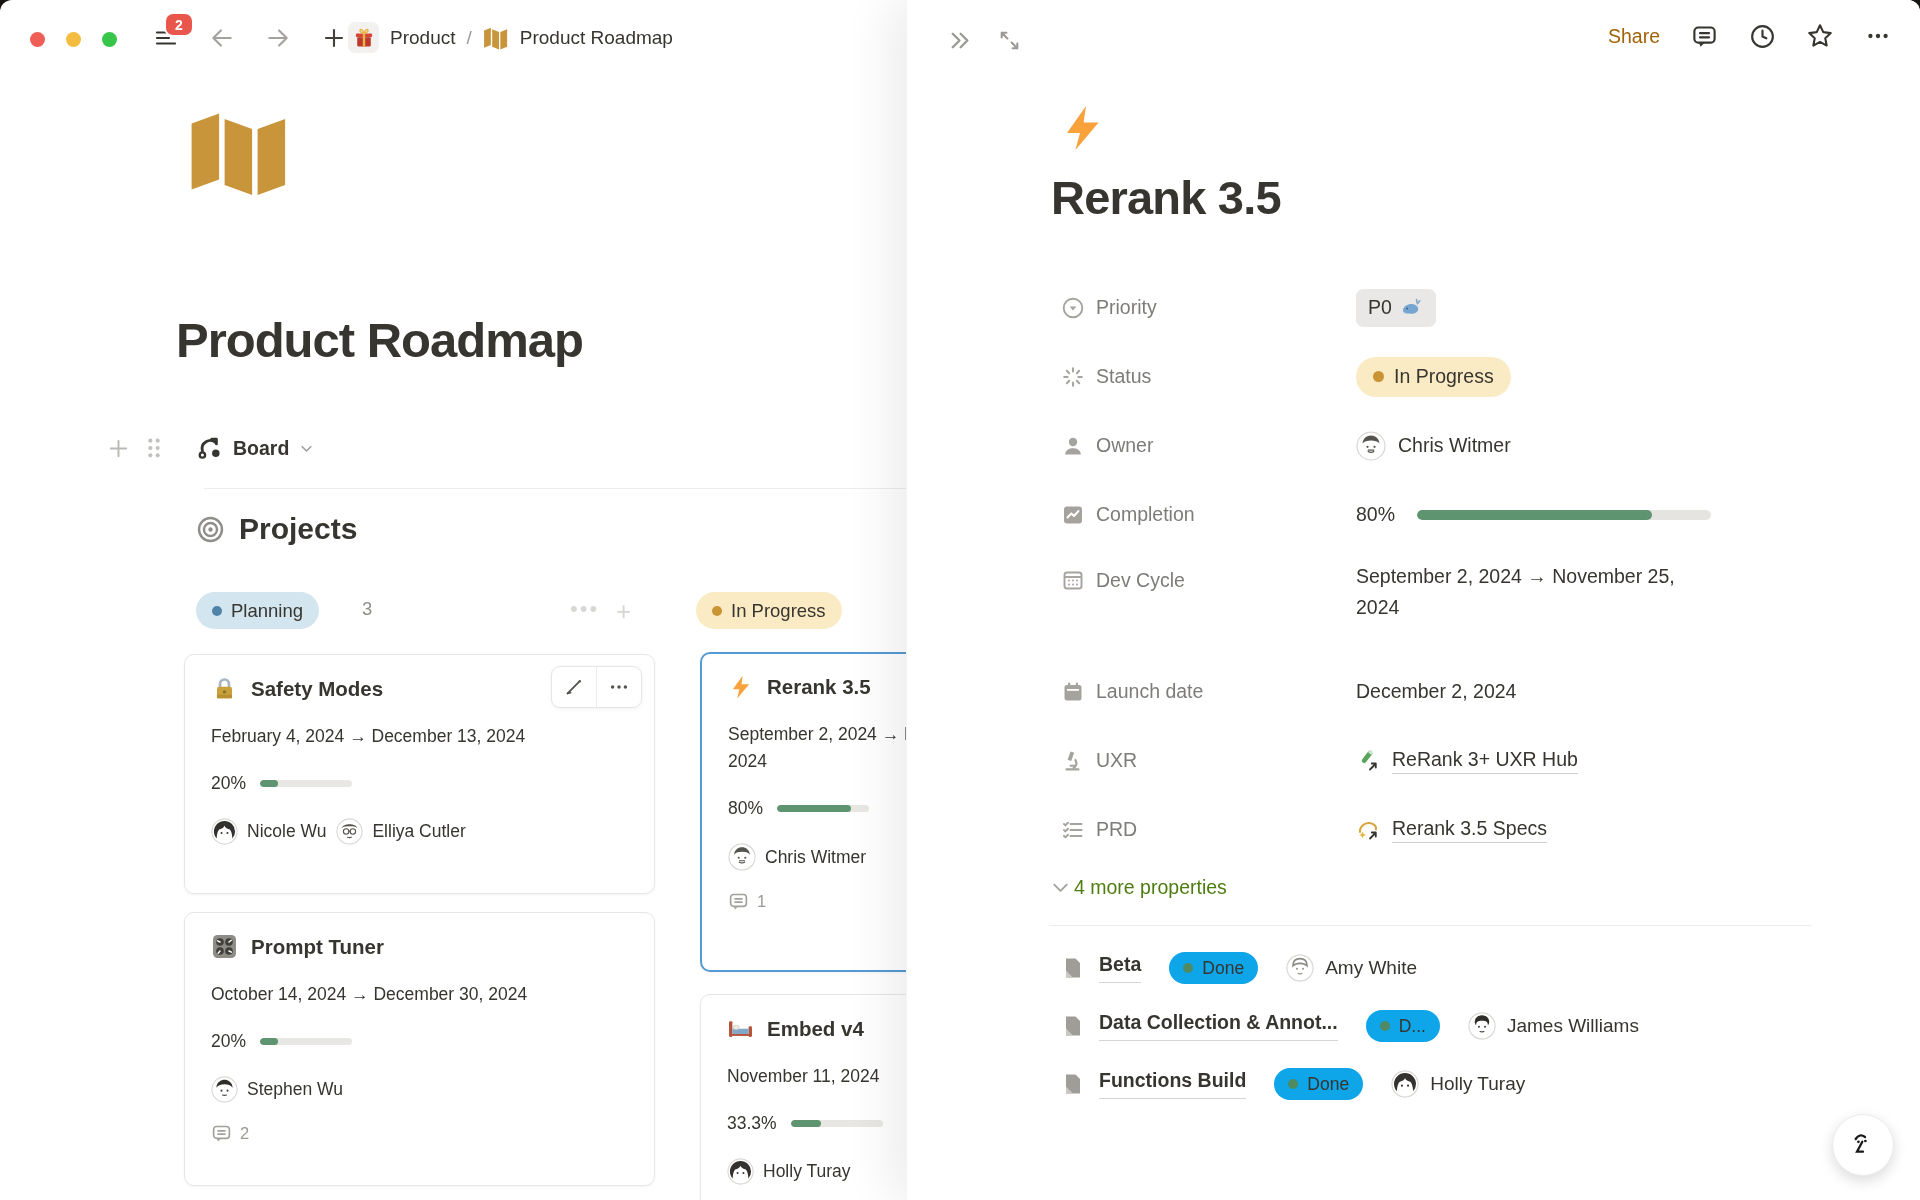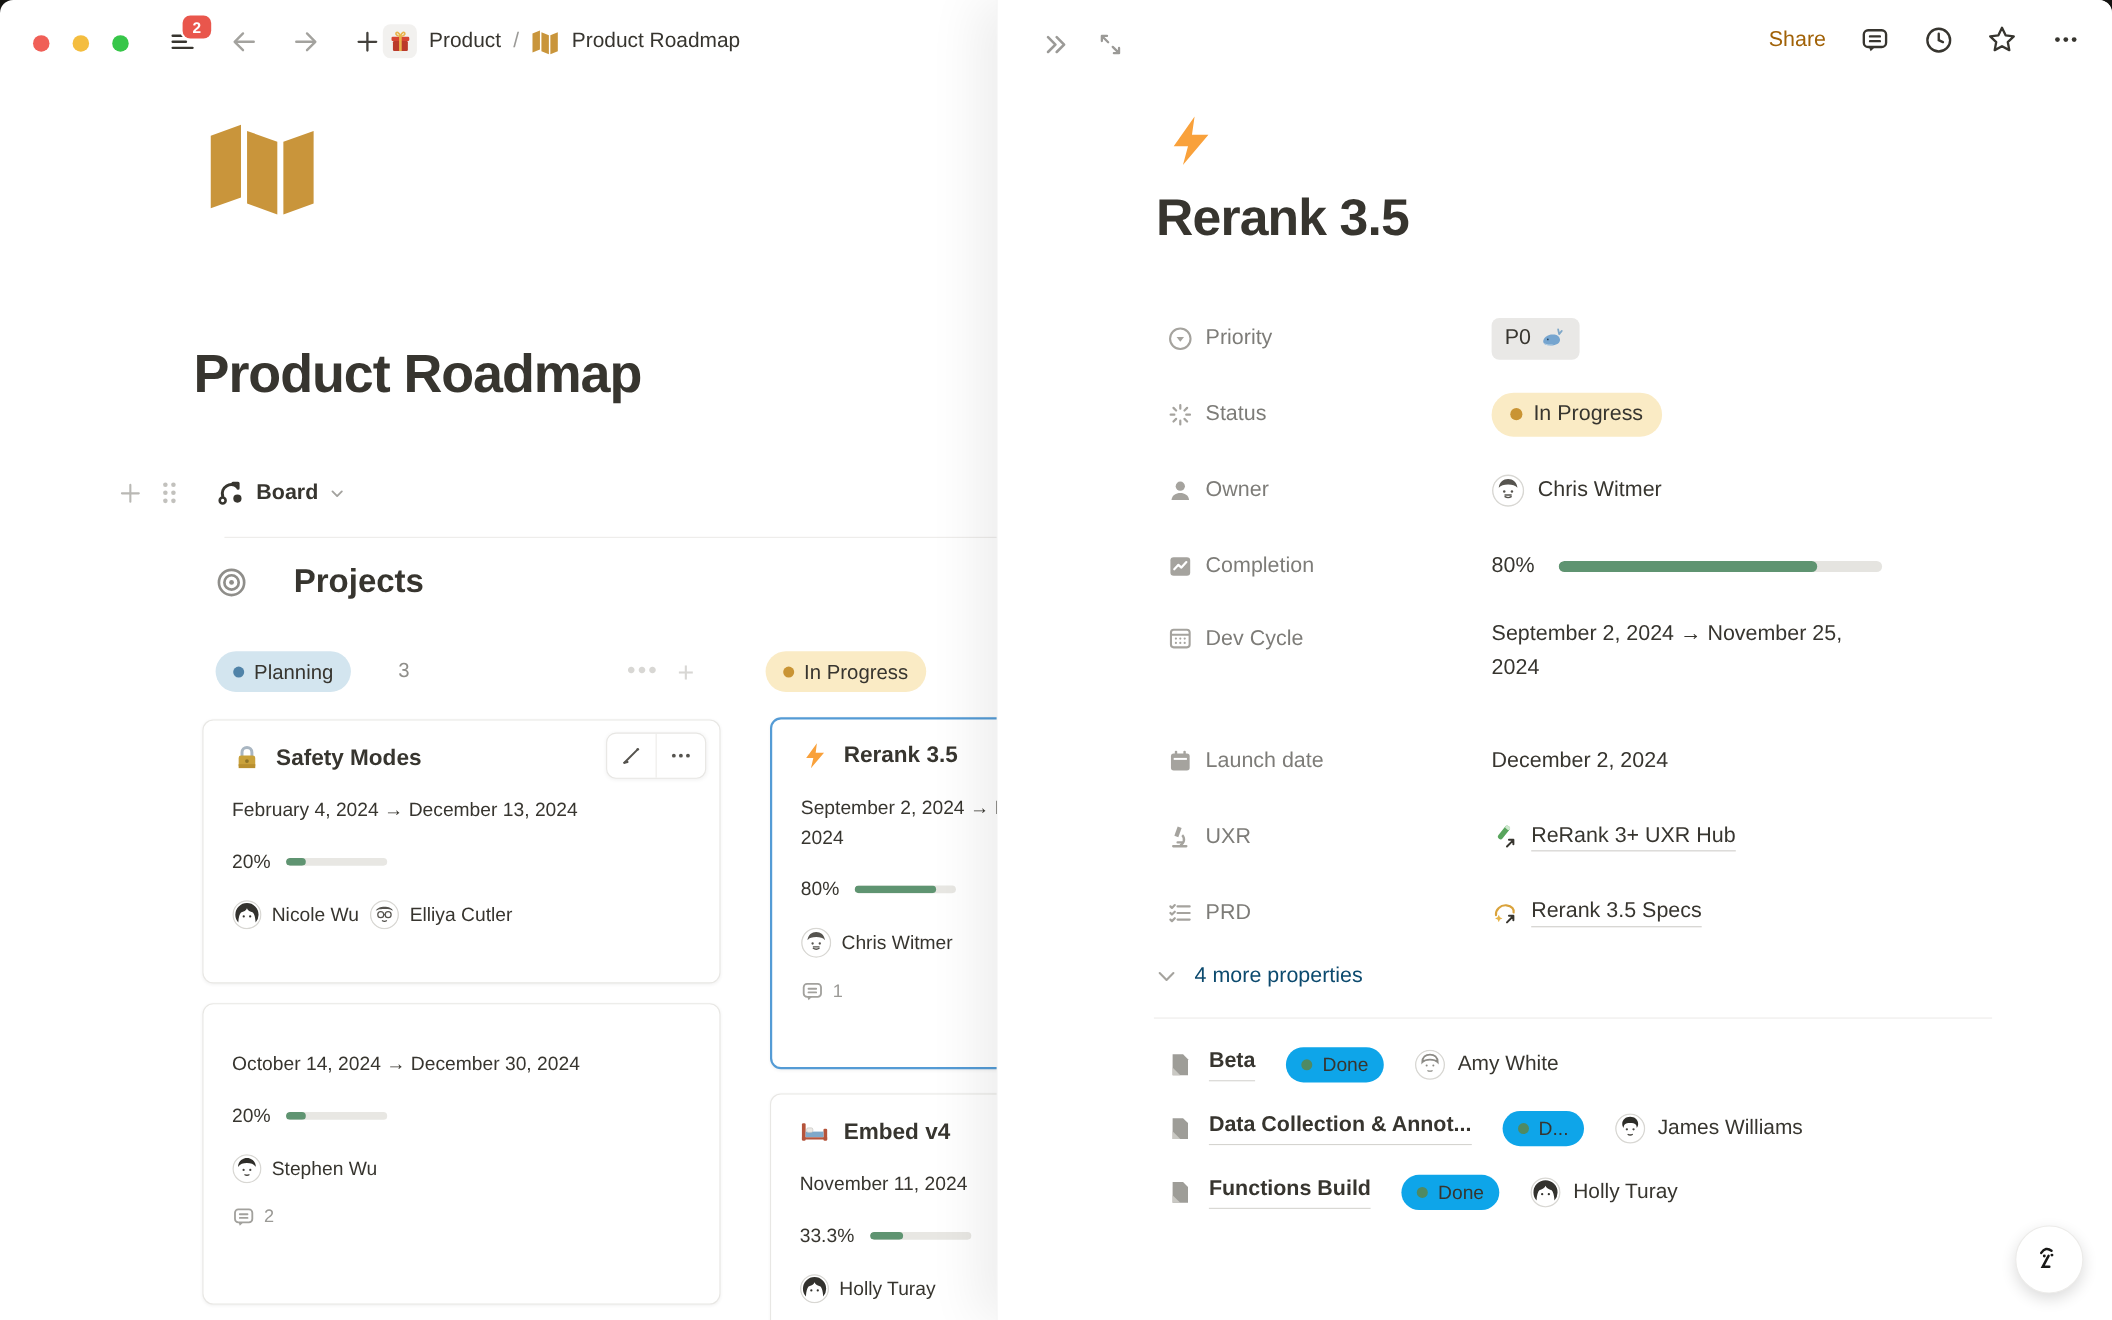--- a/index.html
+++ b/index.html
@@ -30,21 +30,21 @@
   .page-icon { position:absolute; left:182px; top:108px; }
   .page-title { position:absolute; left:176px; top:312px; font-size:49px; font-weight:700; letter-spacing:-1px; color:#37352F; }
 
   .view-row { position:absolute; left:104px; top:434px; display:flex; align-items:flex-end; }
   .ghost { color:#A9A8A4; }
   .board-group { display:flex; align-items:center; gap:9px; margin-left:28px; }
   .board-label { font-size:19.5px; font-weight:600; }
   .board-divider { position:absolute; left:204px; top:488px; width:1100px; height:1px; background:#EDECE9; }
 
   .projects-row { position:absolute; left:196px; top:512px; display:flex; align-items:center; gap:14px; }
-  .projects-title { font-size:30px; font-weight:700;margin-left:28px; }
+  .projects-title { font-size:30px; font-weight:700; }
 
   .group-row { position:absolute; top:592px; left:0; width:100%; height:38px; }
   .group-pill { position:absolute; display:flex; align-items:center; gap:9px; height:37px; border-radius:19px; padding:0 16px; font-size:18.5px; font-weight:500; color:#37352F; }
   .pill-dot { width:10px; height:10px; border-radius:50%; }
   .group-count { position:absolute; left:362px; top:6px; font-size:18.5px; color:#8F8E8A; }
   .col-ghost { position:absolute; top:4px; color:#D8D7D4; font-size:22px; letter-spacing:2px; }
 
   .card { position:absolute; background:#fff; border:1px solid #E8E7E4; border-radius:10px;
           box-shadow:0 1px 3px rgba(15,15,15,0.05); padding:20px 26px; overflow:hidden; }
   .card.selected { border:2px solid #549BD5; }
@@ -89,21 +89,21 @@
   .pill-status .pill-dot { background:#C99434; width:11px; height:11px; }
   .pill-done { display:inline-flex; align-items:center; gap:9px; background:#0ea5e9; border-radius:16px; height:32px; padding:0 14px; font-size:17.5px; color:#37352F; }
   .pill-done .pill-dot { background:#4F8A62; width:10px; height:10px; }
 
   .prog-track { width:294px; height:10px; border-radius:5px; background:#E5E4E0; overflow:hidden; }
   .prog-track i { display:block; height:100%; background:#5F9471; border-radius:5px; }
 
   .doclink { display:flex; align-items:center; gap:10px; font-weight:500; }
   .doclink .linktext { border-bottom:1.5px solid #CFCECA; padding-bottom:2px; }
 
-  .more-props { display:flex; align-items:center; gap:14px; color:#0c4a6e; font-size:19.5px; margin-top:2px; }
+  .more-props { display:flex; align-items:center; gap:2px; color:#4d7c0f; font-size:19.5px; margin-top:2px; }
 
   .panel-divider { margin-top:26px; width:762px; height:1px; background:#EDECE9; }
 
   .tasks-header { margin-top:26px; display:flex; align-items:center; gap:16px; font-size:23px; font-weight:600; color:#6E6D69; }
   .task-rows { margin-top:20px; }
   .task-row { display:flex; align-items:center; height:44px; margin-bottom:14px; padding-left:12px; gap:0; }
   .task-name { margin-left:14px; font-size:19.5px; font-weight:600; border-bottom:1.5px solid #D5D4D0; padding-bottom:6px; }
   .task-row .pill-done { margin-left:28px; }
   .task-assignee { margin-left:28px; display:flex; align-items:center; gap:11px; font-size:19px; }
 
@@ -305,20 +305,38 @@
             <circle cx="15" cy="12" r="2.4" fill="none" stroke="#55534E"></circle>
             <path d="M11.4 12h1.2" stroke="#55534E"></path>
             <path d="M10 16.8q2 1.2 4 0" stroke="#55534E" fill="none"></path>
           </svg>
         <span>Elliya Cutler</span>
       </span>
     </div>
   </div>
 
   <div class="card" style="left:184px; top:912px; width:471px; height:274px;">
+    <div class="title-row">
+      <span>
+        <svg width="27" height="27" viewBox="0 0 24 24">
+            <rect x="1.8" y="1.8" width="20.4" height="20.4" rx="4" fill="#8D8C86"></rect>
+            <circle cx="8" cy="8" r="3.4" fill="#403F3A"></circle>
+            <circle cx="16" cy="8" r="3.4" fill="#403F3A"></circle>
+            <circle cx="8" cy="16" r="3.4" fill="#403F3A"></circle>
+            <circle cx="16" cy="16" r="3.4" fill="#403F3A"></circle>
+            <g stroke="#fff" stroke-width="1.3" stroke-linecap="round">
+              <path d="M8 8L5.8 7"></path>
+              <path d="M16 8l2-1.6"></path>
+              <path d="M8 16l-1.6 2"></path>
+              <path d="M16 16l2.2 1"></path>
+            </g>
+          </svg>
+      </span>
+      <span>Prompt Tuner</span>
+    </div>
     <div class="date">October 14, 2024 → December 30, 2024</div>
     <div class="pct-row">
       <span>20%</span>
       <span class="bar">
           <i style="width: 20%;"></i>
         </span>
     </div>
     <div class="people">
       <span class="person">
         <svg class="avatar" width="27" height="27" viewBox="0 0 24 24">

